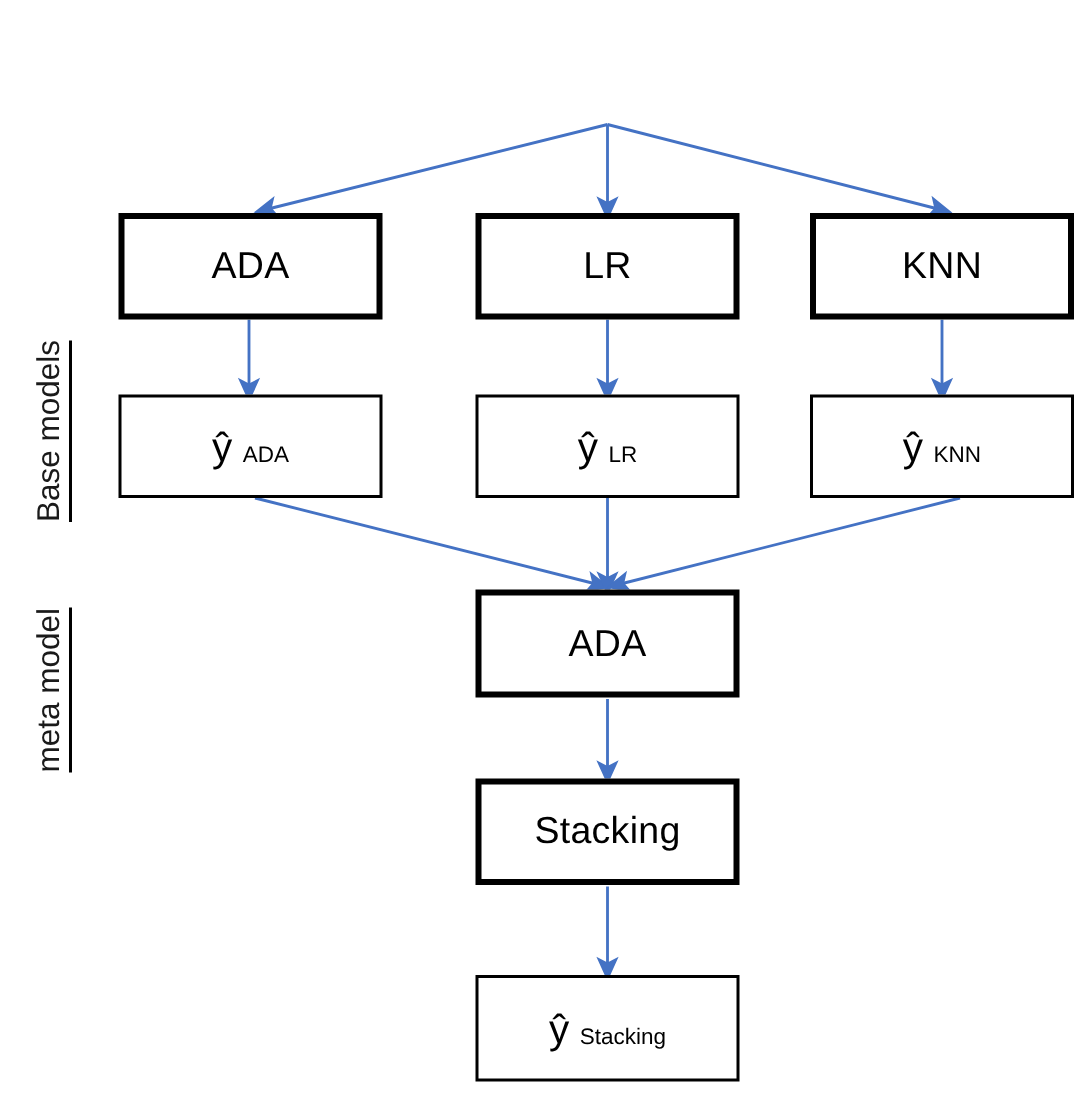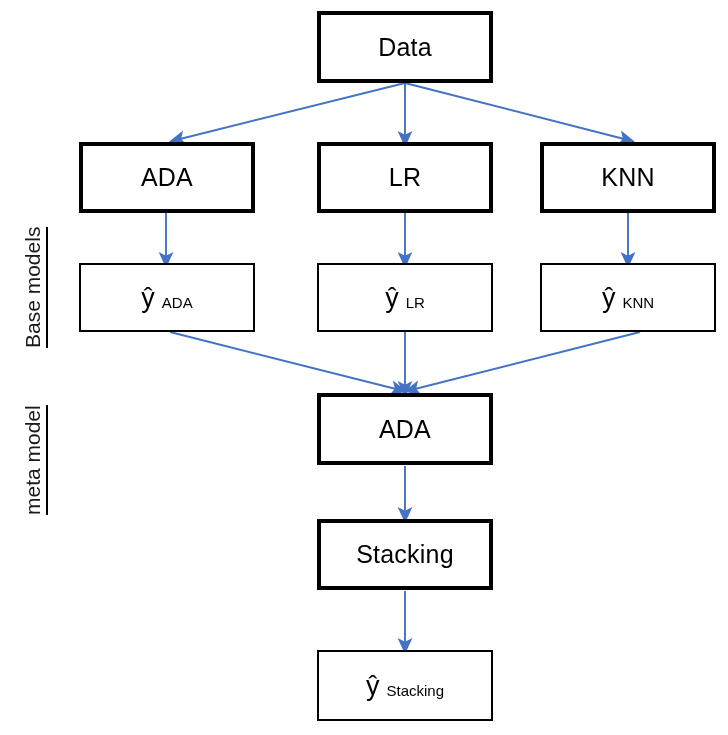--- a/index.html
+++ b/index.html
@@ -107,23 +107,20 @@
   </svg>
 
   <div class="side-label" style="left: 22px; top: 348px;">
     <span>Base models</span>
   </div>
 
   <div class="side-label" style="left: 22px; top: 515px;">
     <span>meta model</span>
   </div>
 
-  <div class="node model" style="left: 317px; top: 11px; width: 176px; height: 72px;">
-    <span class="node-label">Data</span>
-  </div>
 
   <div class="node model" style="left: 79px; top: 142px; width: 176px; height: 71px;">
     <span class="node-label">ADA</span>
   </div>
 
   <div class="node model" style="left: 317px; top: 142px; width: 176px; height: 71px;">
     <span class="node-label">LR</span>
   </div>
 
   <div class="node model" style="left: 540px; top: 142px; width: 176px; height: 71px;">

